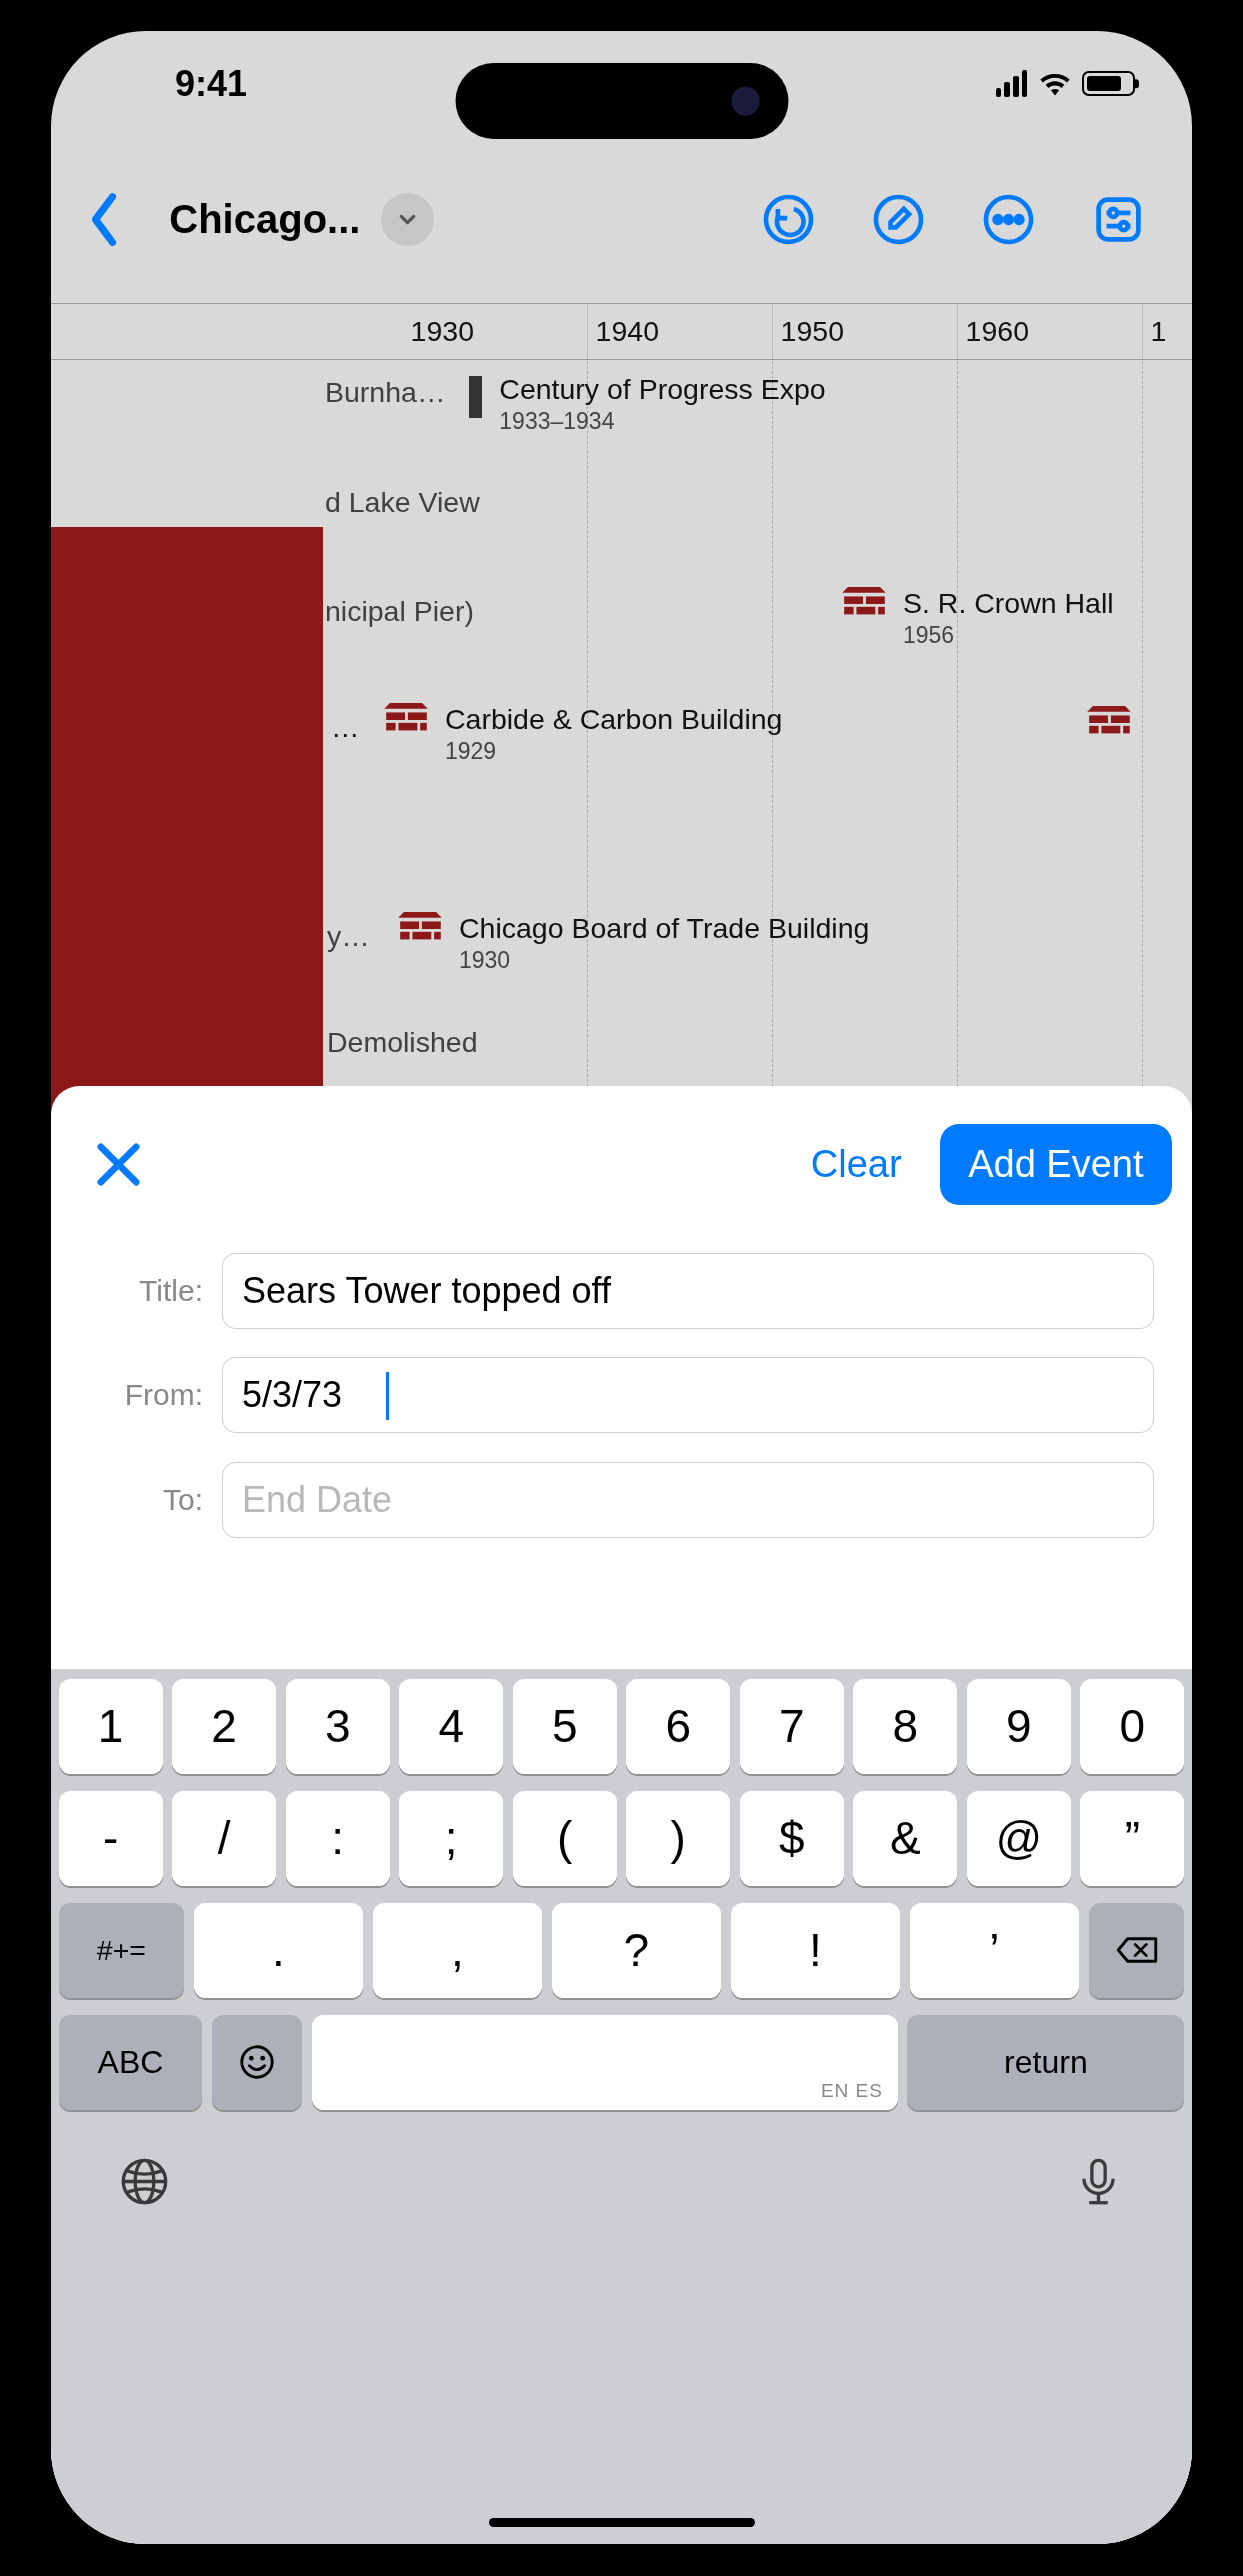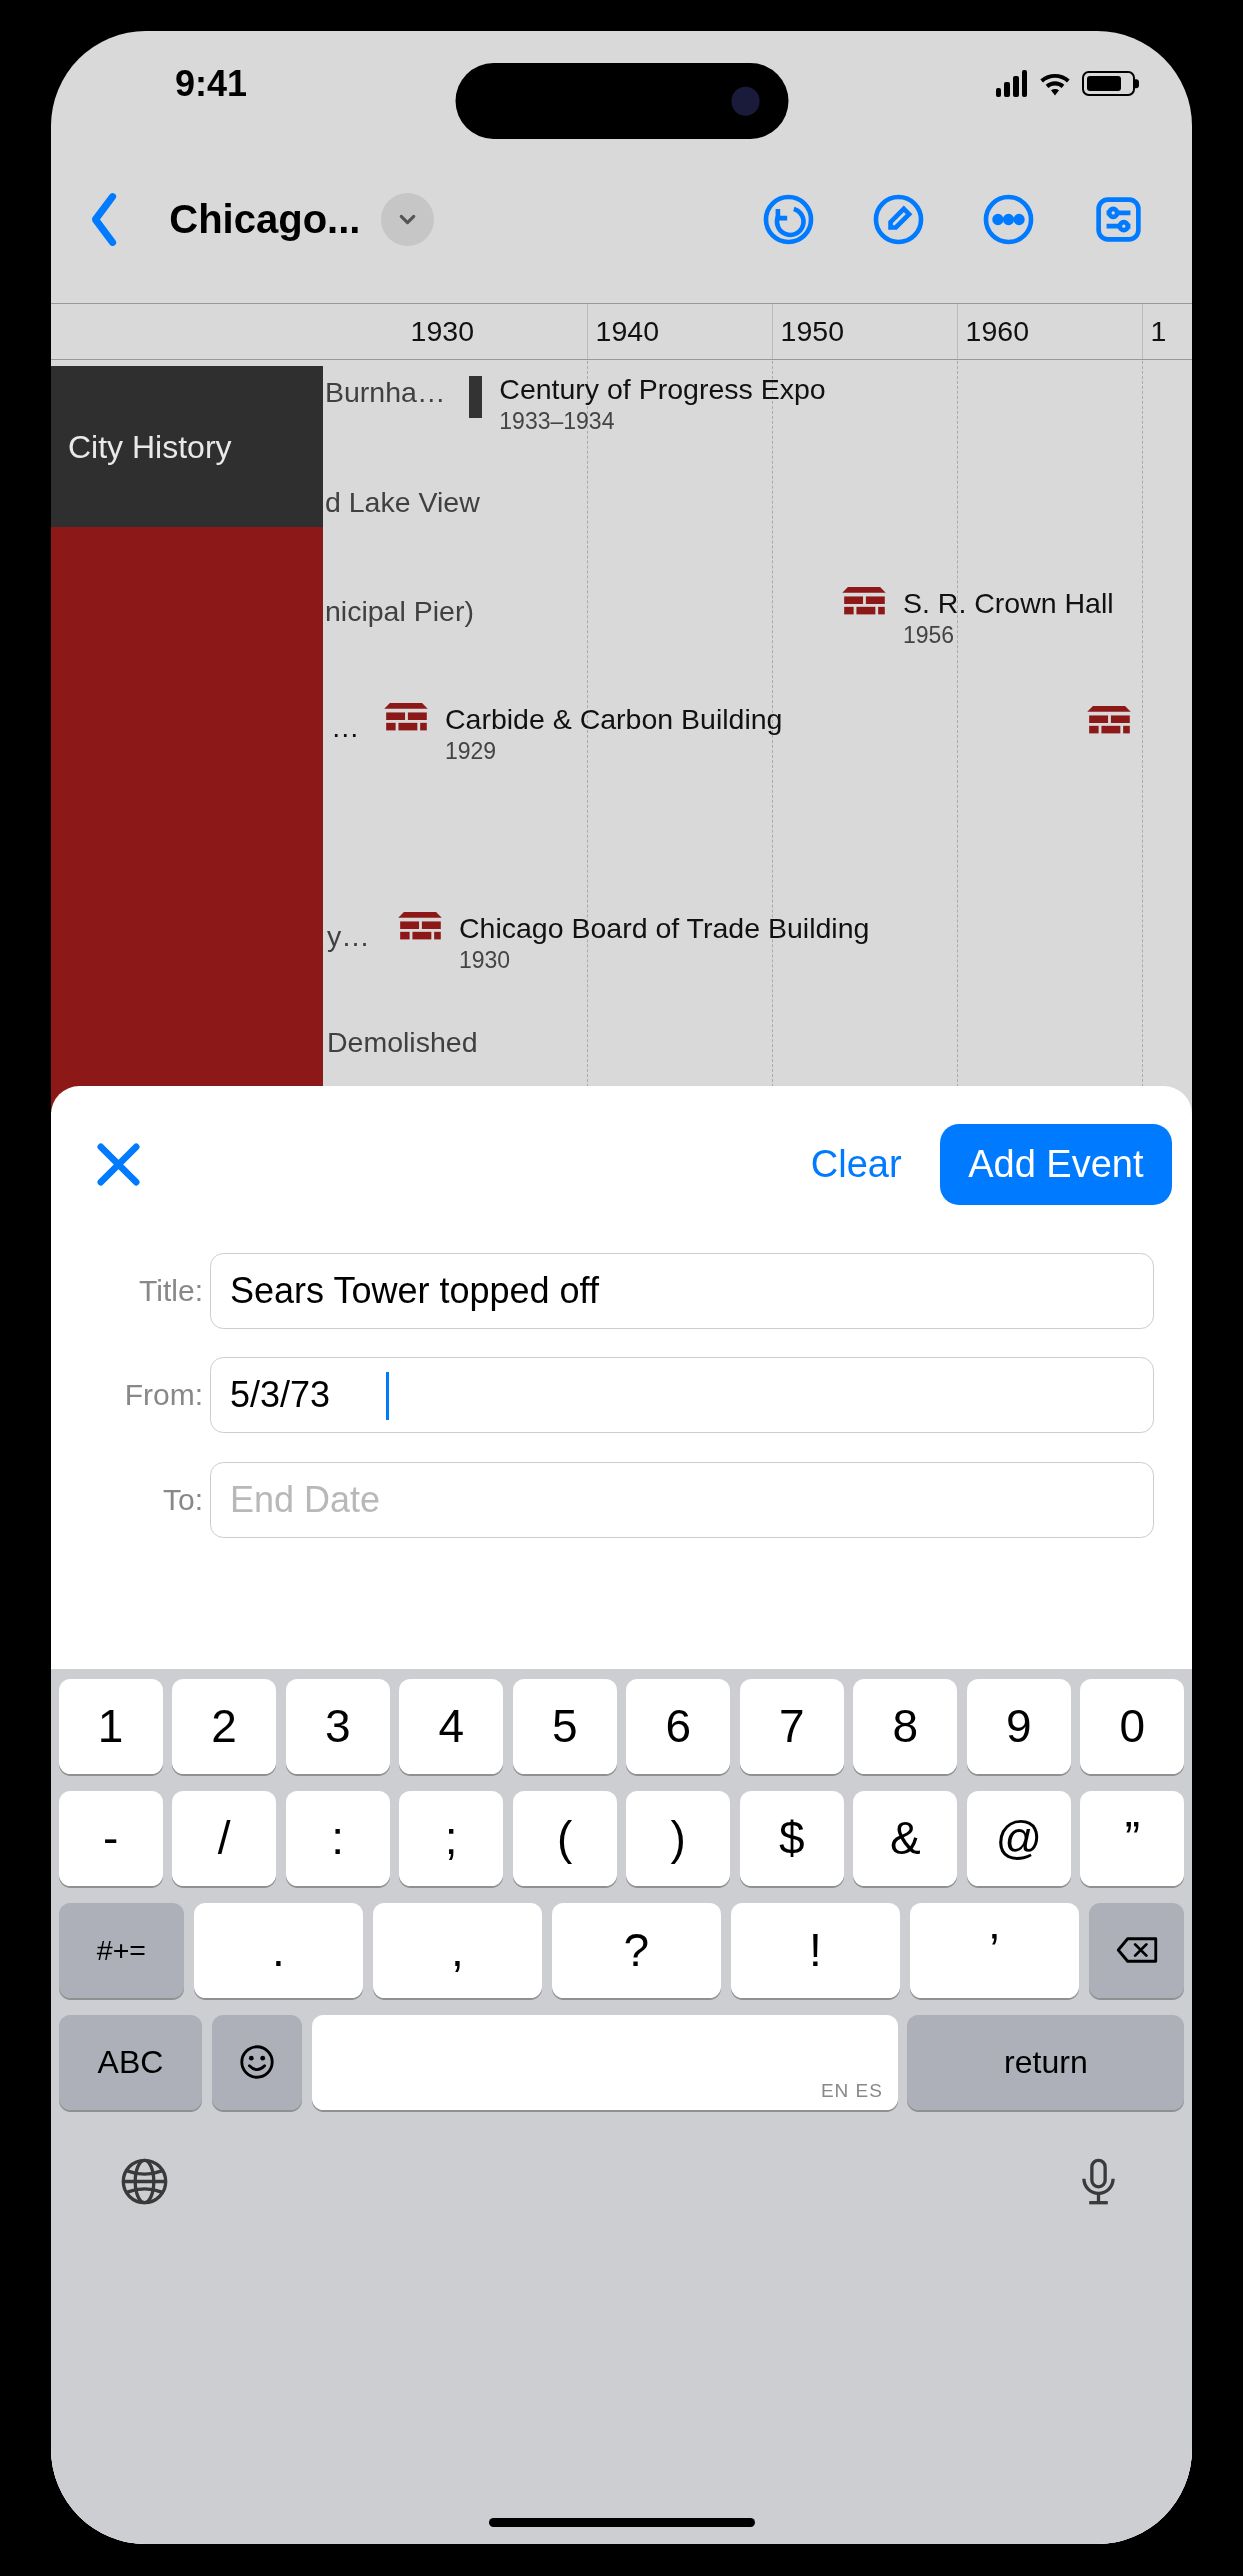--- a/index.html
+++ b/index.html
@@ -203,21 +203,21 @@
   .sheet-clear {
     font-size: 38px; color: #007aff; background: none; border: none;
   }
   .sheet-add {
     font-size: 38px; color: #fff; background: #007aff;
     border: none; padding: 19px 28.5px; border-radius: 19px;
     font-weight: 500;
   }
 
   .form { padding: 28.5px 38px; }
-  .row { display: flex; align-items: center; gap: 7px; margin-bottom: 28.5px; }
+  .row { display: flex; align-items: center; gap: 19px; margin-bottom: 28.5px; }
   .row-label {
     width: 114px; text-align: right;
     color: #888; font-size: 30px;
   }
   .row input {
     flex: 1; height: 76px;
     border: 1.4px solid #ccc; border-radius: 13.3px;
     font-size: 36px; padding: 0 19px;
     color: #000;
   }
@@ -343,23 +343,20 @@
     </div>
 
     <div class="timeline">
       <div class="timeline-grid">
           <div></div>
           <div></div>
           <div></div>
           <div></div>
           <div></div>
         </div>
-      <div class="left-black">
-        <span>City History</span>
-      </div>
       <div class="left-red"></div>
 
       <span class="event-trunc" style="left:274px;top:15px;width:133px">Burnha…</span>
 
       <div class="event" style="left:418px;top:11.4px">
         <div class="event-bar"></div>
         <div class="event-text">
           <span class="event-title">Century of Progress Expo</span>
           <span class="event-sub">1933–1934</span>
         </div>

